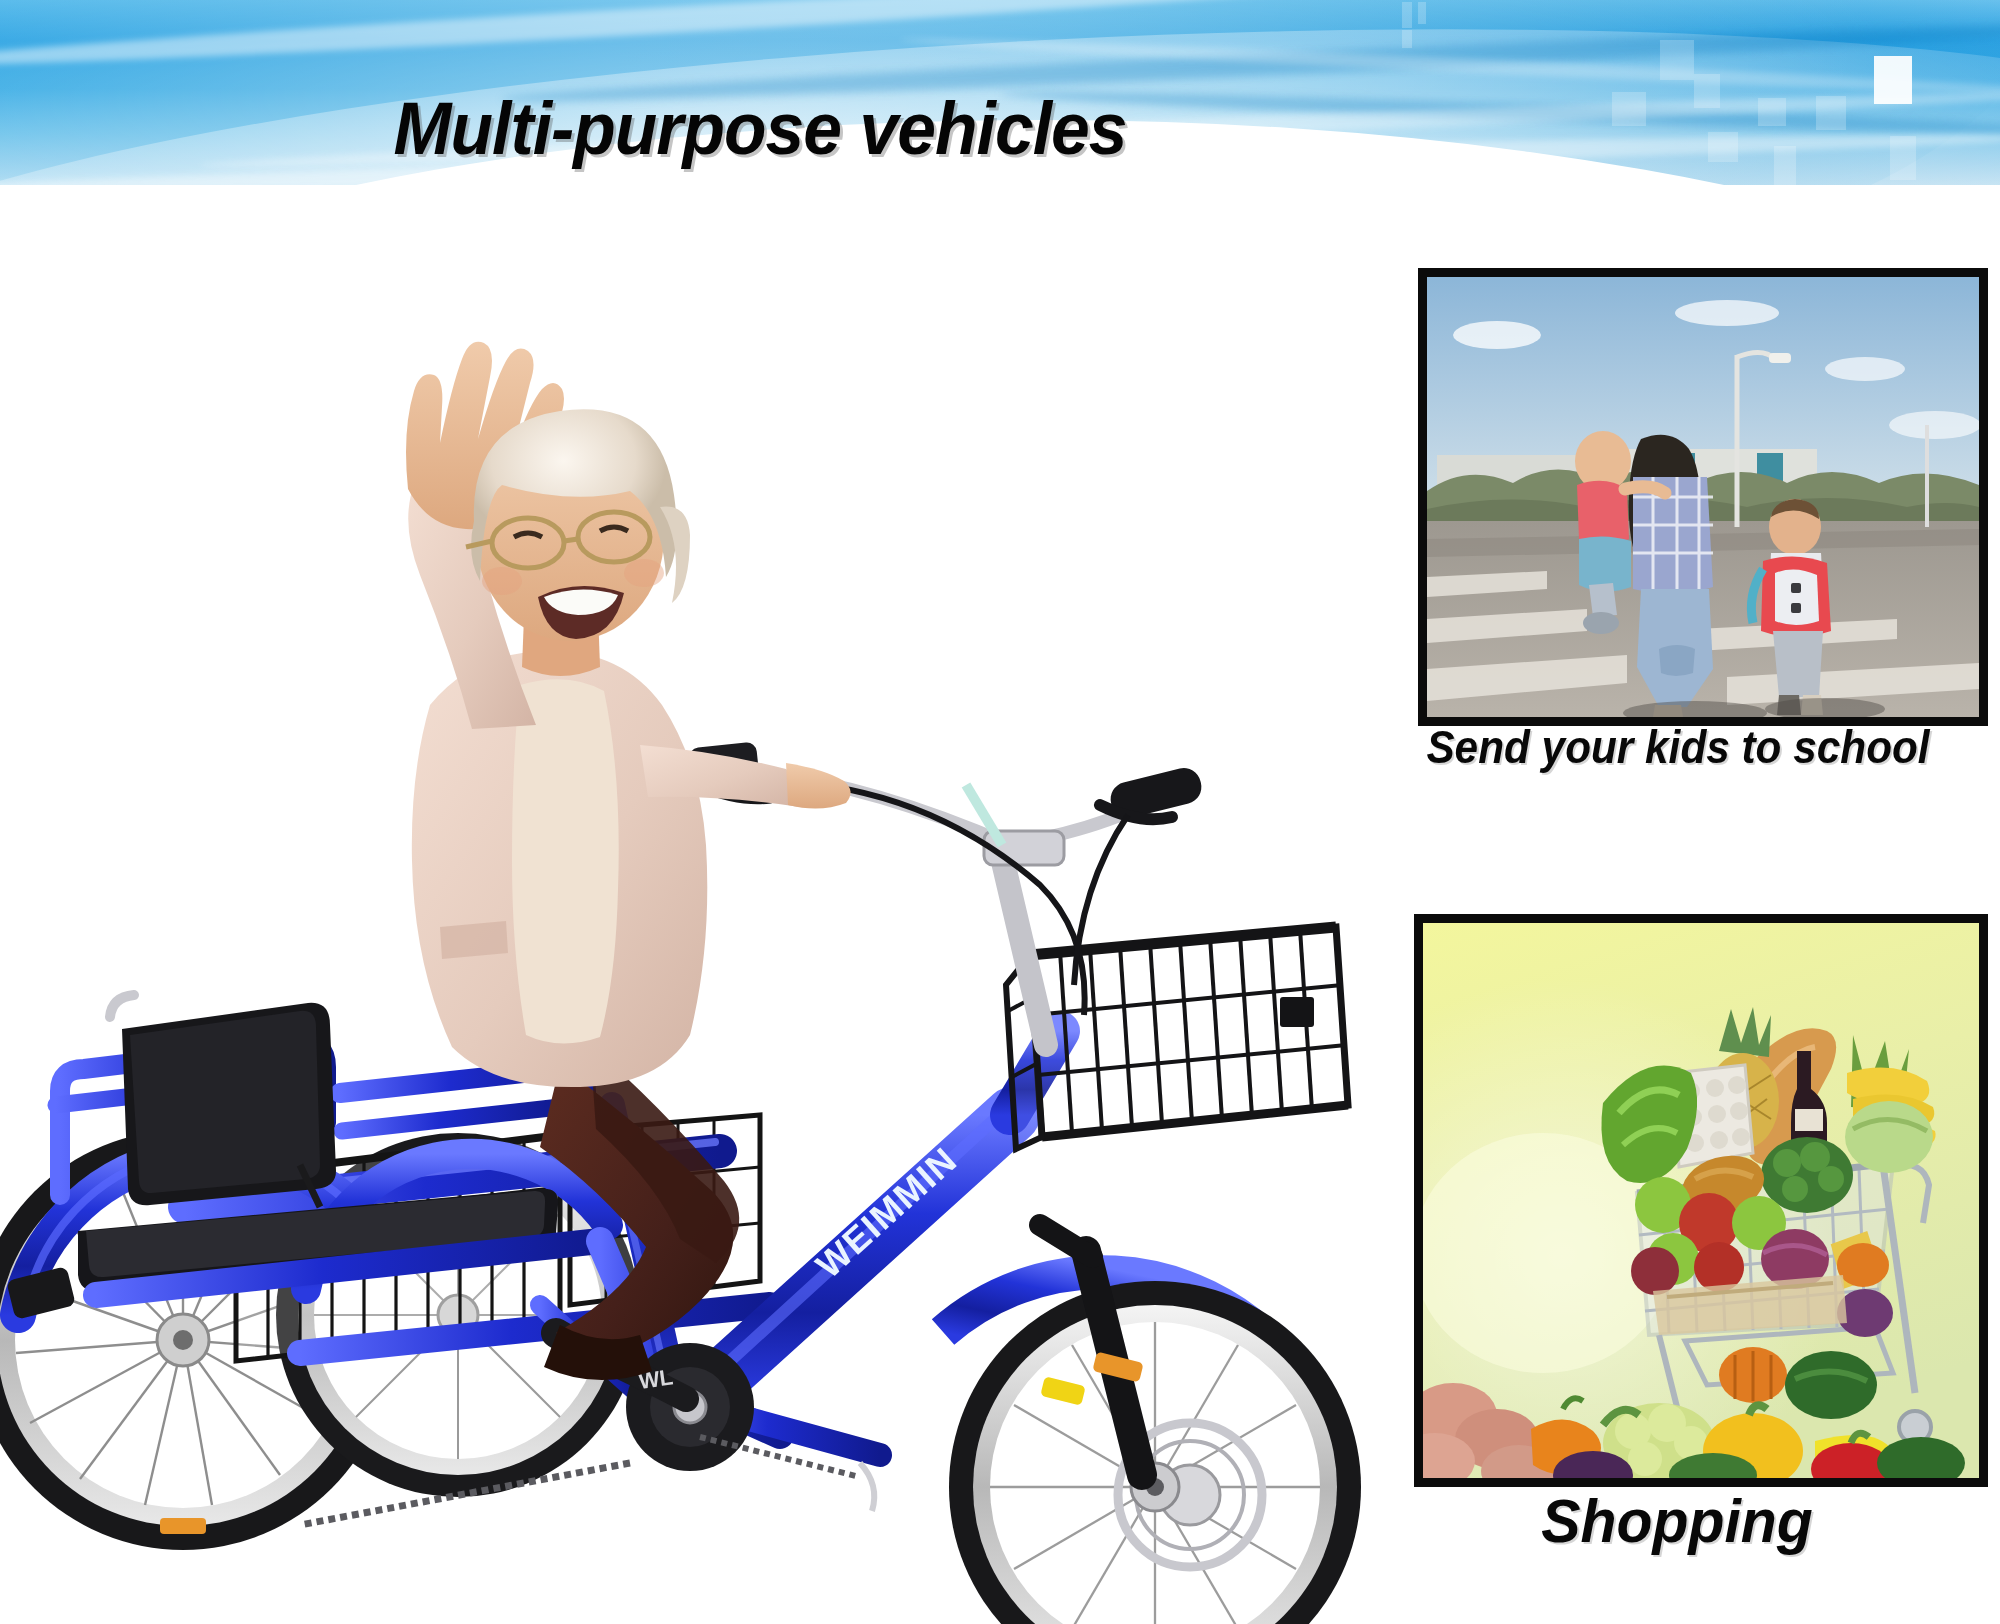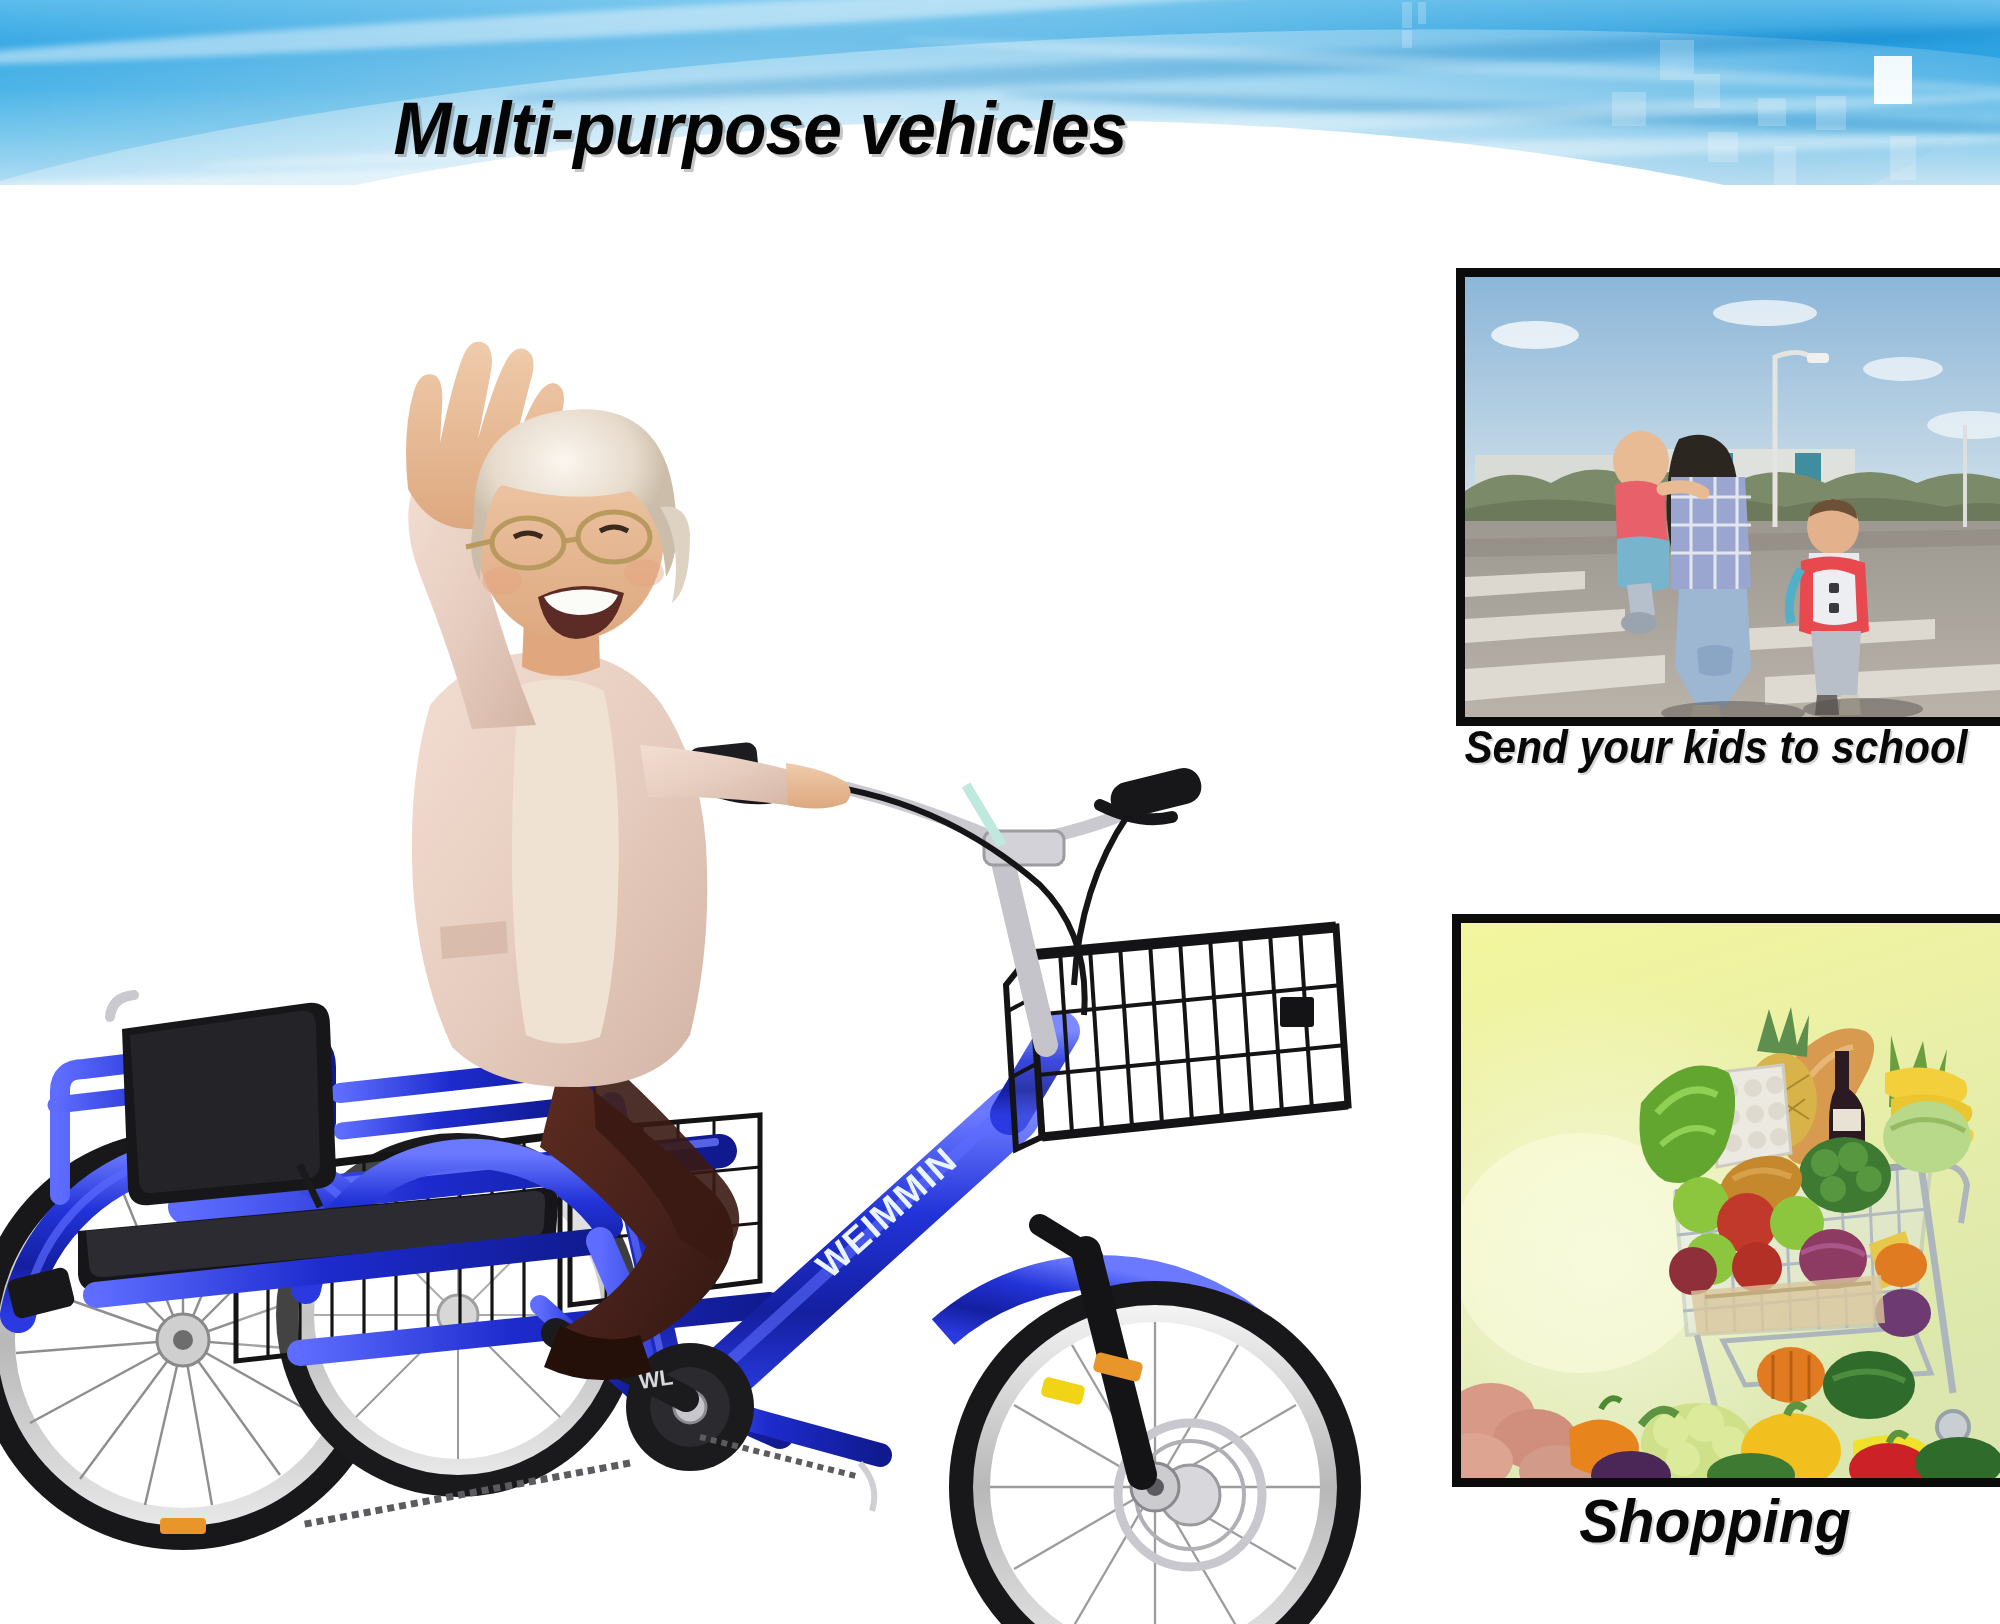--- a/index.html
+++ b/index.html
@@ -43,21 +43,21 @@
          font-size:74px;font-weight:bold;font-style:italic;color:#050505;
          letter-spacing:-1px;white-space:nowrap;
          transform:scaleX(.94);
          text-shadow:3px 3px 0 rgba(90,90,90,.35);}
 
   
   #product{position:absolute;left:0;top:185px;width:1430px;height:1439px;}
   svg.art{position:absolute;left:0;top:0;}
 
   
-  #panel{position:absolute;left:1430px;top:185px;width:570px;height:1439px;}
+  #panel{position:absolute;left:1392px;top:185px;width:570px;height:1439px;}
 
   .photo-frame{position:absolute;border:9px solid #0b0b0b;background:#b9c7d2;overflow:hidden;}
   #school-frame{left:26px;top:83px;width:552px;height:440px;}
   #shop-frame{left:22px;top:729px;width:556px;height:555px;}
 
   .cap{position:absolute;color:#080808;font-weight:bold;font-style:italic;
        white-space:nowrap;text-shadow:2px 2px 0 rgba(120,120,120,.30);}
   #school-cap{left:-4px;top:535px;width:580px;text-align:center;font-size:46px;transform:scaleX(.92);}
   #shop-cap{left:0;top:1300px;width:570px;text-align:center;font-size:62px;transform:scaleX(.95);}
 

